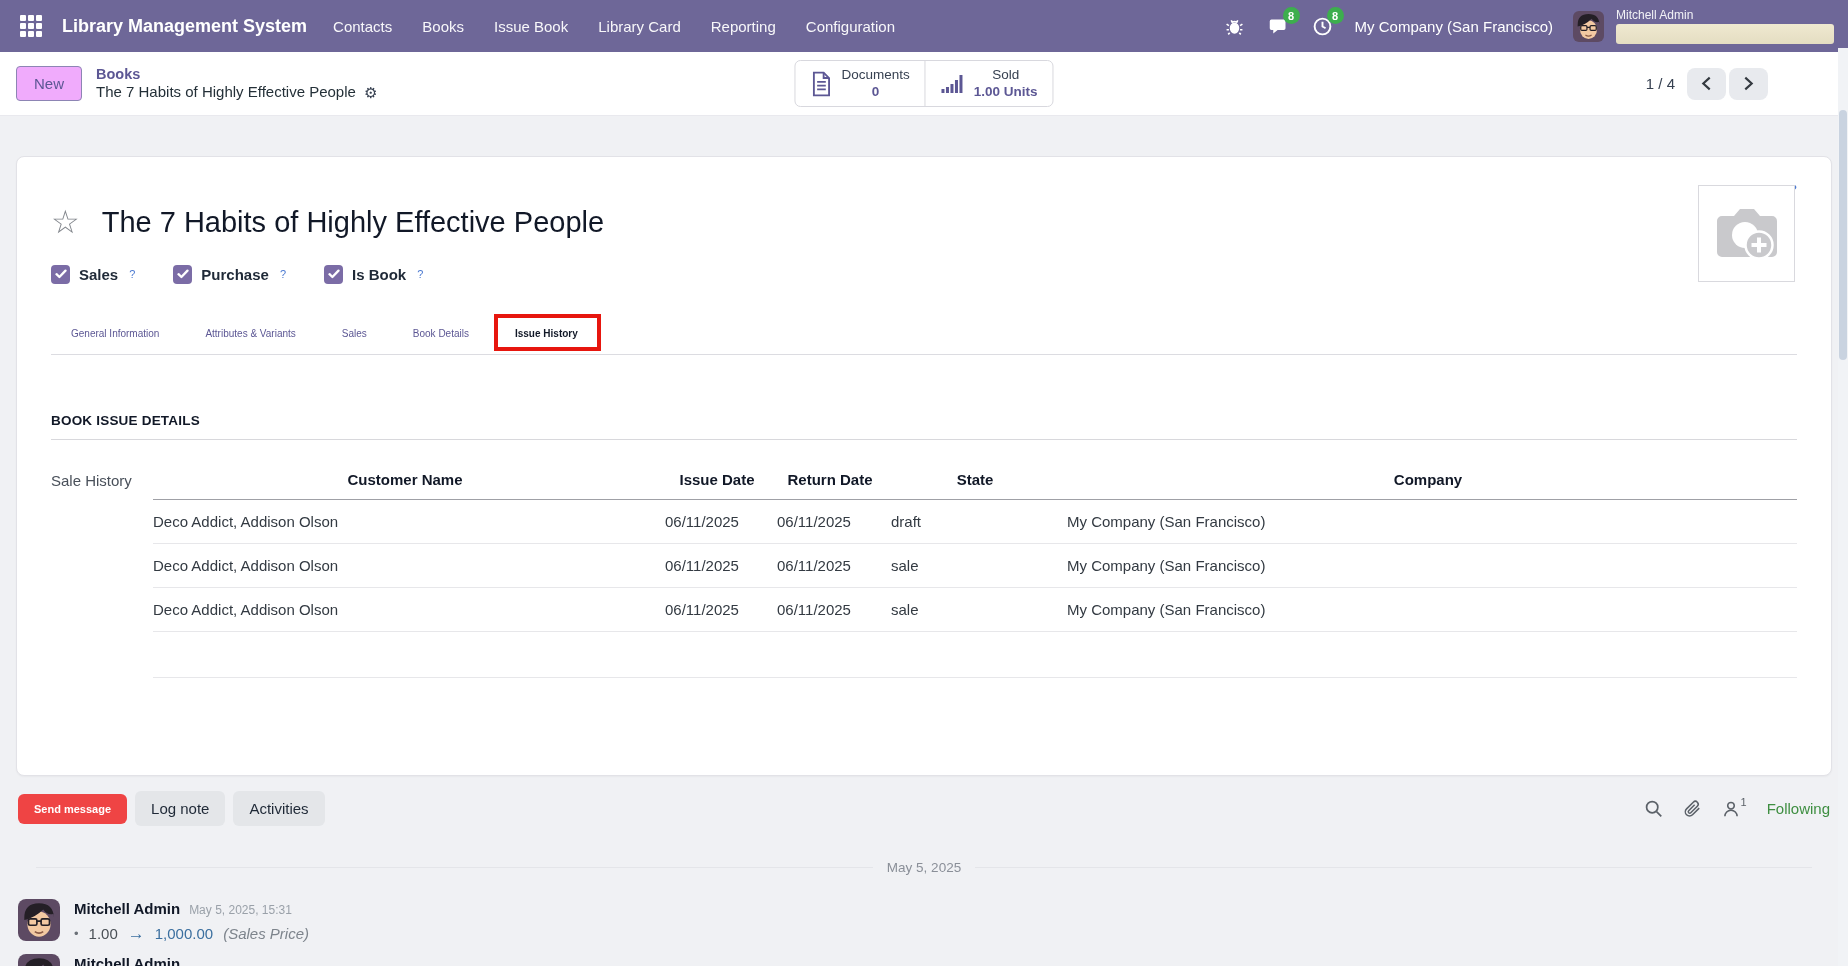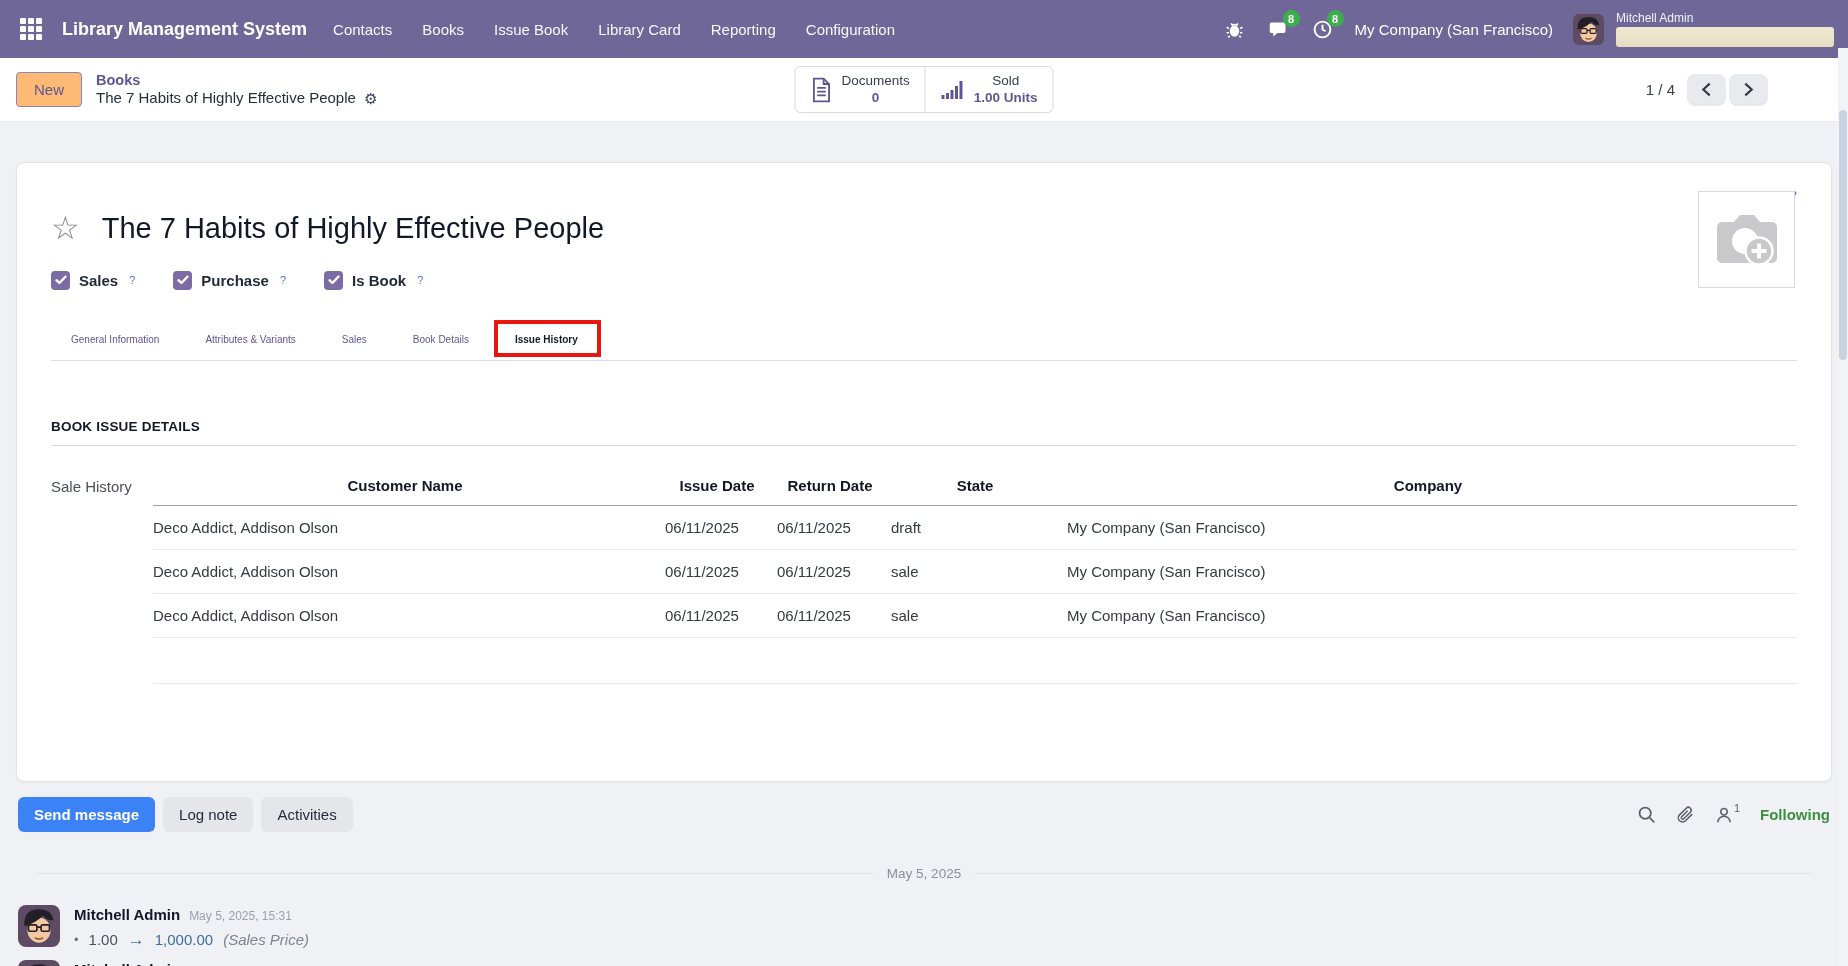--- a/index.html
+++ b/index.html
@@ -1,37 +1,37 @@
 <!DOCTYPE html>
 <html><head>
 <meta charset="utf-8">
 <style>
   * { margin:0; padding:0; box-sizing:border-box; }
   html,body { width:1848px; height:966px; overflow:hidden; }
   body { font-family:"Liberation Sans", sans-serif; background:#f0f1f4; color:#1f2937; position:relative; }
 
   
-  .navbar { height:58px; background:#6e6798; display:flex; align-items:center; padding:0 14px; color:#fff; }
+  .navbar { height:52px; background:#6e6798; display:flex; align-items:center; padding:0 14px; color:#fff; }
   .apps-grid { display:grid; grid-template-columns:repeat(3,6px); grid-template-rows:repeat(3,6px); gap:2px; margin:0 6px 0 6px; cursor:pointer; }
   .apps-grid span { background:#fff; border-radius:1px; }
   .app-name { font-size:18px; font-weight:700; margin:0 26px 0 14px; white-space:nowrap; cursor:pointer; }
   .nav-menu { display:flex; gap:30px; font-size:15px; }
   .nav-menu .nav-item { cursor:pointer; color:rgba(255,255,255,.95); white-space:nowrap; }
   .nav-right { margin-left:auto; display:flex; align-items:center; gap:20px; }
   .icon-wrap { position:relative; width:24px; height:24px; display:flex; align-items:center; justify-content:center; cursor:pointer; }
   .badge { position:absolute; top:-7px; right:-9px; min-width:17px; height:17px; background:#3dae4e; color:#fff; border-radius:50%; font-size:11px; display:flex; align-items:center; justify-content:center; font-weight:700; }
   .nav-company { font-size:15px; cursor:pointer; white-space:nowrap; }
   .nav-avatar { width:31px; height:31px; border-radius:6px; overflow:hidden; cursor:pointer; flex:0 0 auto; }
   .user-block { display:flex; flex-direction:column; gap:2px; margin-left:-8px; cursor:pointer; }
   .user-name { font-size:12px; color:#f2f2f6; line-height:14px; }
   .user-redaction { width:218px; height:20px; border-radius:3px; background:linear-gradient(180deg,#efe9d0,#e4ddc2); }
 
   
   .control-panel { height:64px; background:#fff; display:flex; align-items:center; padding:0 16px; position:relative; border-bottom:1px solid #e9e9ee; }
-  .new-btn { background:#fdba74; border:1px solid #8d85b4; color:#5c5794; font-size:15px; font-weight:500; padding:8px 17px; border-radius:4px; cursor:pointer; font-family:inherit; }
+  .new-btn { background:#f0abfc; border:1px solid #8d85b4; color:#5c5794; font-size:15px; font-weight:500; padding:8px 17px; border-radius:4px; cursor:pointer; font-family:inherit; }
   .breadcrumb { margin-left:14px; display:flex; flex-direction:column; justify-content:center; line-height:1.25; }
   .bc-parent { color:#5c5794; font-size:14.5px; font-weight:600; cursor:pointer; }
   .bc-current-row { display:flex; align-items:center; gap:8px; }
   .bc-current { color:#243038; font-size:15px; }
   .gear { color:#374151; font-size:15px; cursor:pointer; line-height:1; }
   .stat-group { position:absolute; left:50%; transform:translateX(-50%); display:flex; border:1px solid #d8d8de; border-radius:6px; background:#fff; overflow:hidden; }
   .stat-btn { display:flex; align-items:center; gap:9px; padding:6px 15px; cursor:pointer; }
   .stat-btn + .stat-btn { border-left:1px solid #d8d8de; }
   .stat-text { display:flex; flex-direction:column; line-height:1.2;text-align:center; }
   .stat-label { font-size:13.5px; color:#374151; }
@@ -66,26 +66,26 @@
 
   .field-row { display:flex; margin-top:20px; }
   .field-label { width:102px; flex:0 0 102px; font-size:15px; color:#49505a; padding-top:12px; }
   table.issue-table { flex:1; border-collapse:collapse; table-layout:fixed; }
   .issue-table th { text-align:center; font-size:15px; font-weight:700; color:#111827; padding:11px 8px 11px 0; border-bottom:1px solid #9fa0a6; }
   .issue-table td { font-size:15px; color:#333a42; padding:13px 8px 13px 0; border-bottom:1px solid #e7e7ea; }
   .issue-table tr.empty-row td { height:46px; padding:0; }
 
   
   .chatter-bar { display:flex; align-items:center; gap:8px; margin-top:15px; padding:0 2px; }
-  .btn-send { background:#3b82f6; color:#fff; border:none; border-radius:6px; padding:9px 16px; font-size:15px; font-weight:600; cursor:pointer; font-family:inherit; }
+  .btn-send { background:#ef4444; color:#fff; border:none; border-radius:6px; padding:9px 16px; font-size:11px; font-weight:600; cursor:pointer; font-family:inherit; }
   .btn-flat { background:#e4e6e9; color:#1f2937; border:none; border-radius:6px; padding:9px 16px; font-size:15px; font-weight:500; cursor:pointer; font-family:inherit; }
   .chatter-icons { margin-left:auto; display:flex; align-items:center; gap:20px; }
   .chatter-icons .ic { cursor:pointer; display:flex; align-items:flex-start; }
   .follower-sup { font-size:11px; color:#5b6168; margin-left:1px; position:relative; top:-4px; }
-  .following { color:#3e8e41; font-weight:700; font-size:15px; cursor:pointer; }
+  .following { color:#3e8e41; font-weight:400; font-size:15px; cursor:pointer; }
 
   .date-divider { display:flex; align-items:center; gap:14px; margin:34px 20px 24px; color:#8a8f98; font-size:13.5px; }
   .date-divider .line { flex:1; height:1px; background:#e4e5e9; }
 
   .message { display:flex; gap:14px; padding:0 2px; margin-top:2px; }
   .message + .message { margin-top:12px; }
   .msg-avatar { width:42px; height:42px; border-radius:8px; overflow:hidden; flex:0 0 auto; cursor:pointer; }
   .msg-body { padding-top:1px; }
   .msg-head { display:flex; align-items:baseline; gap:9px; }
   .msg-author { font-size:15px; font-weight:700; color:#111827; cursor:pointer; }

